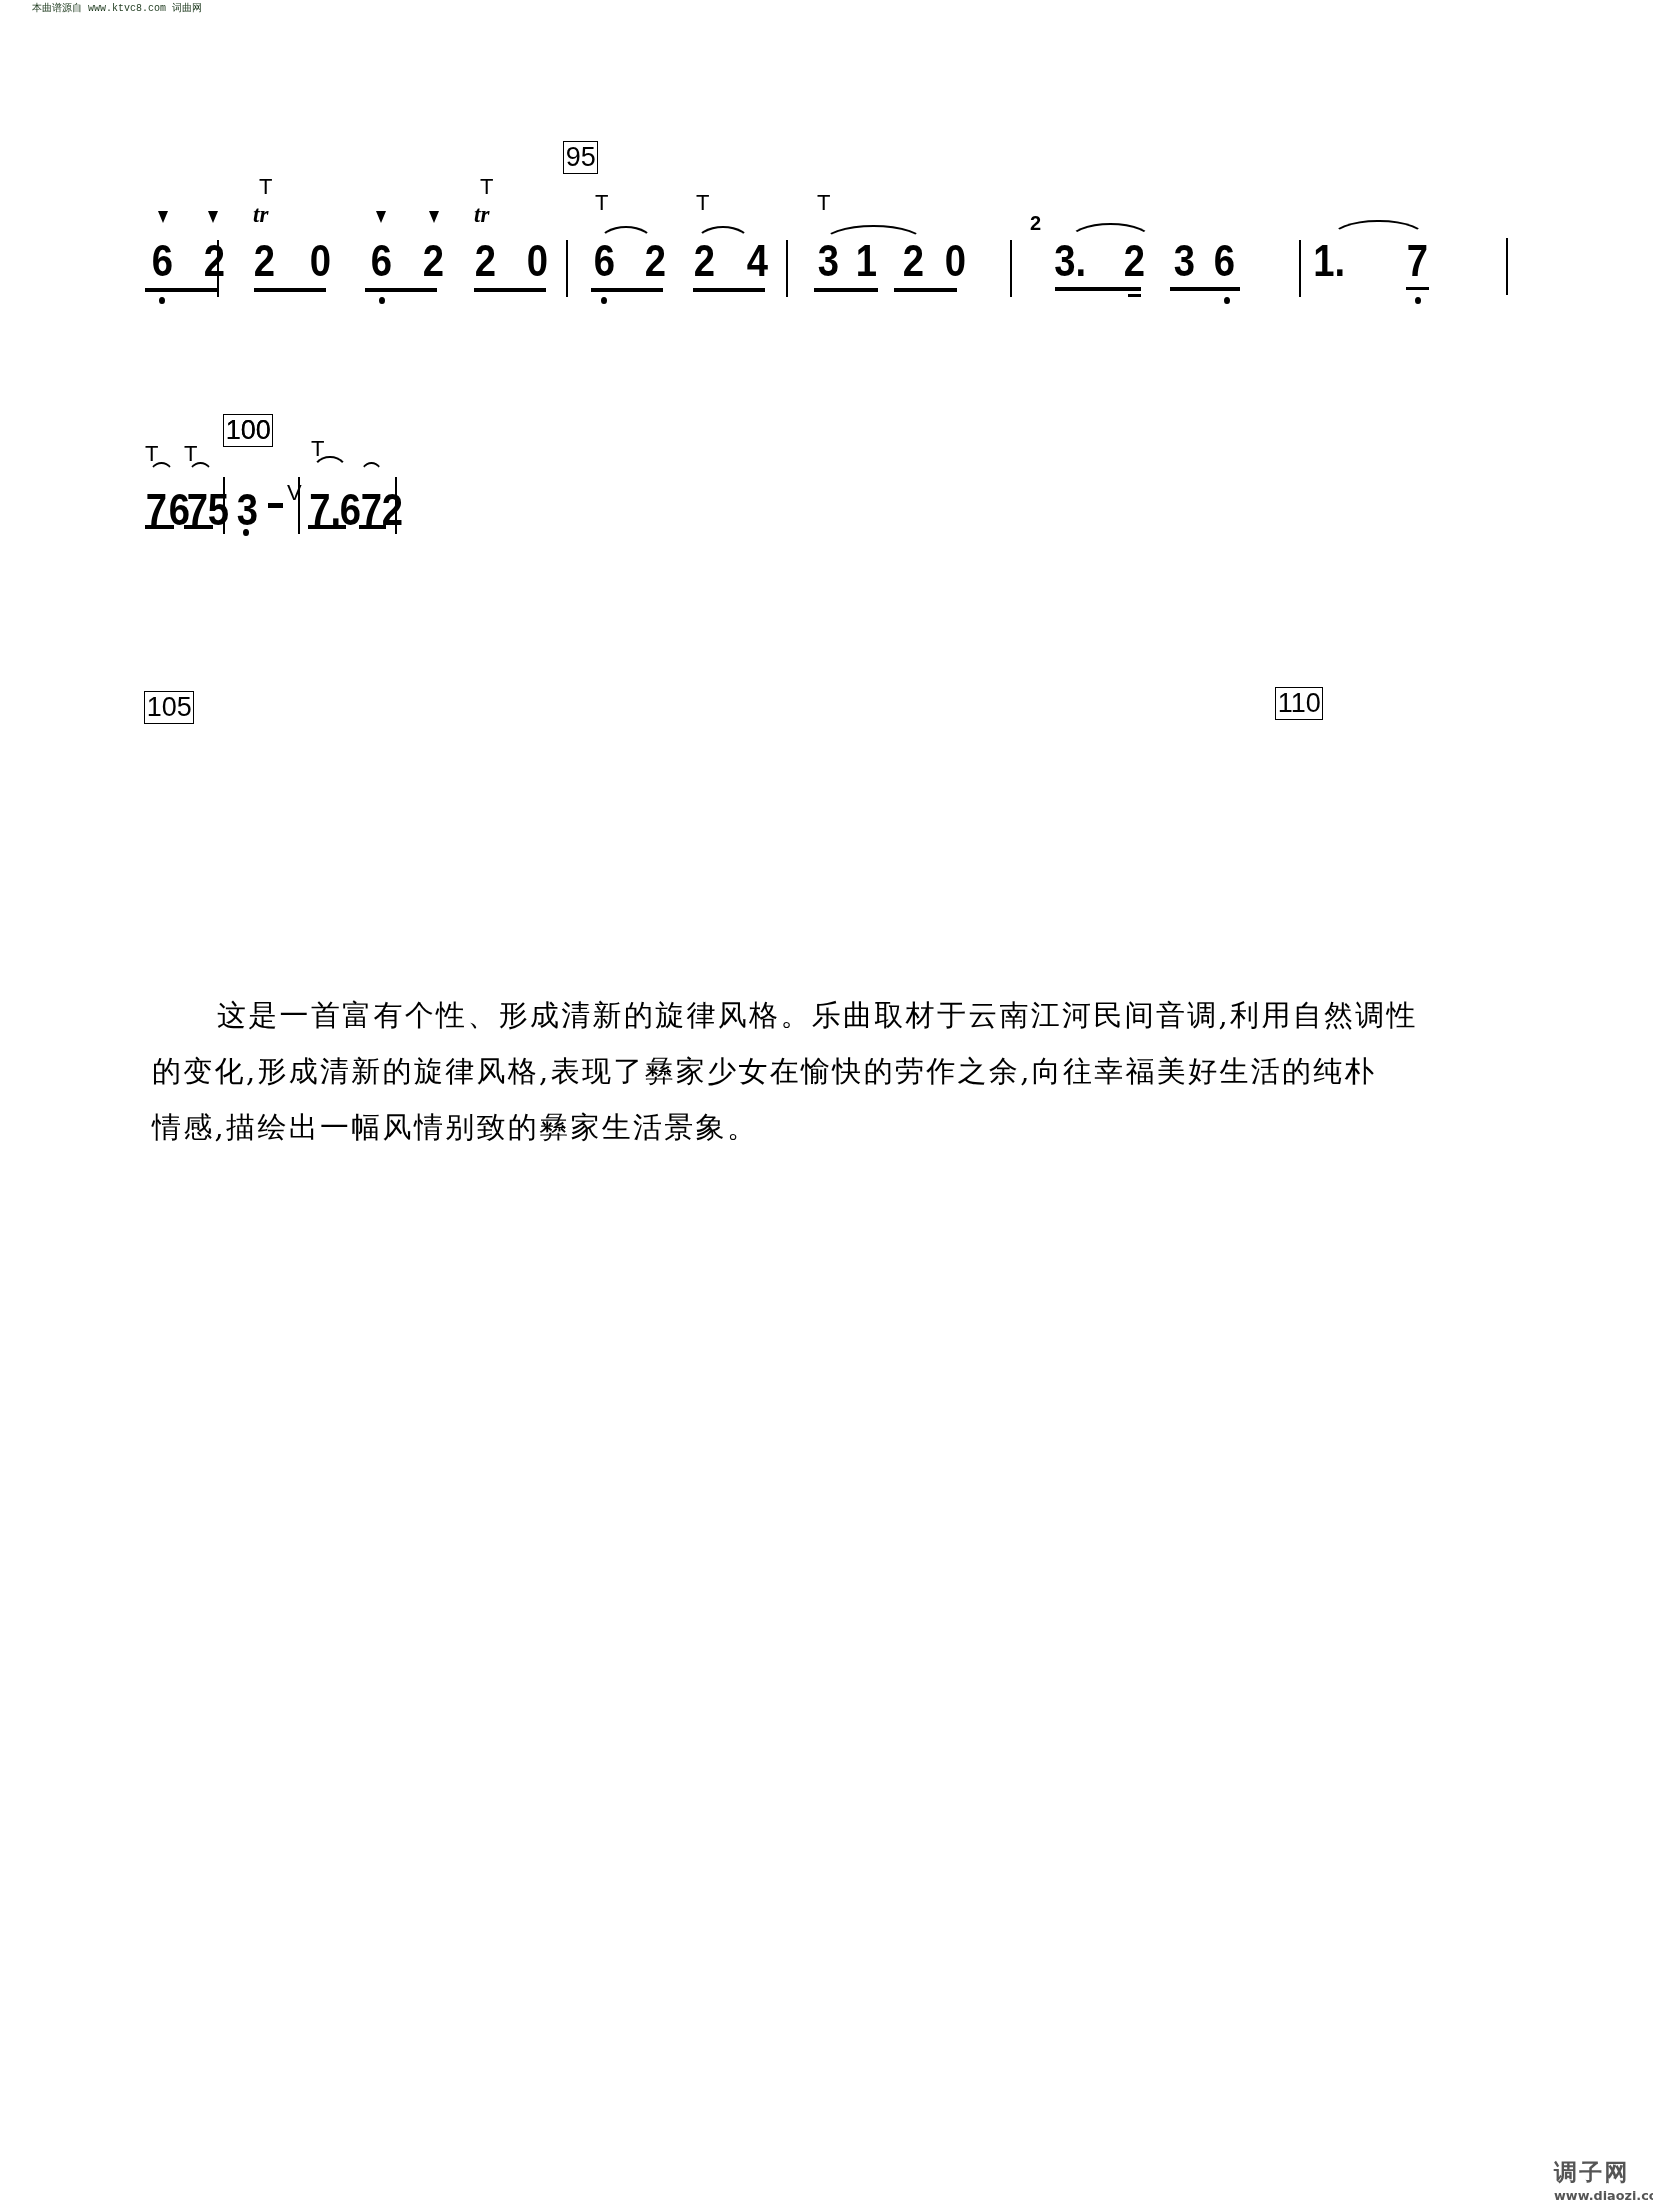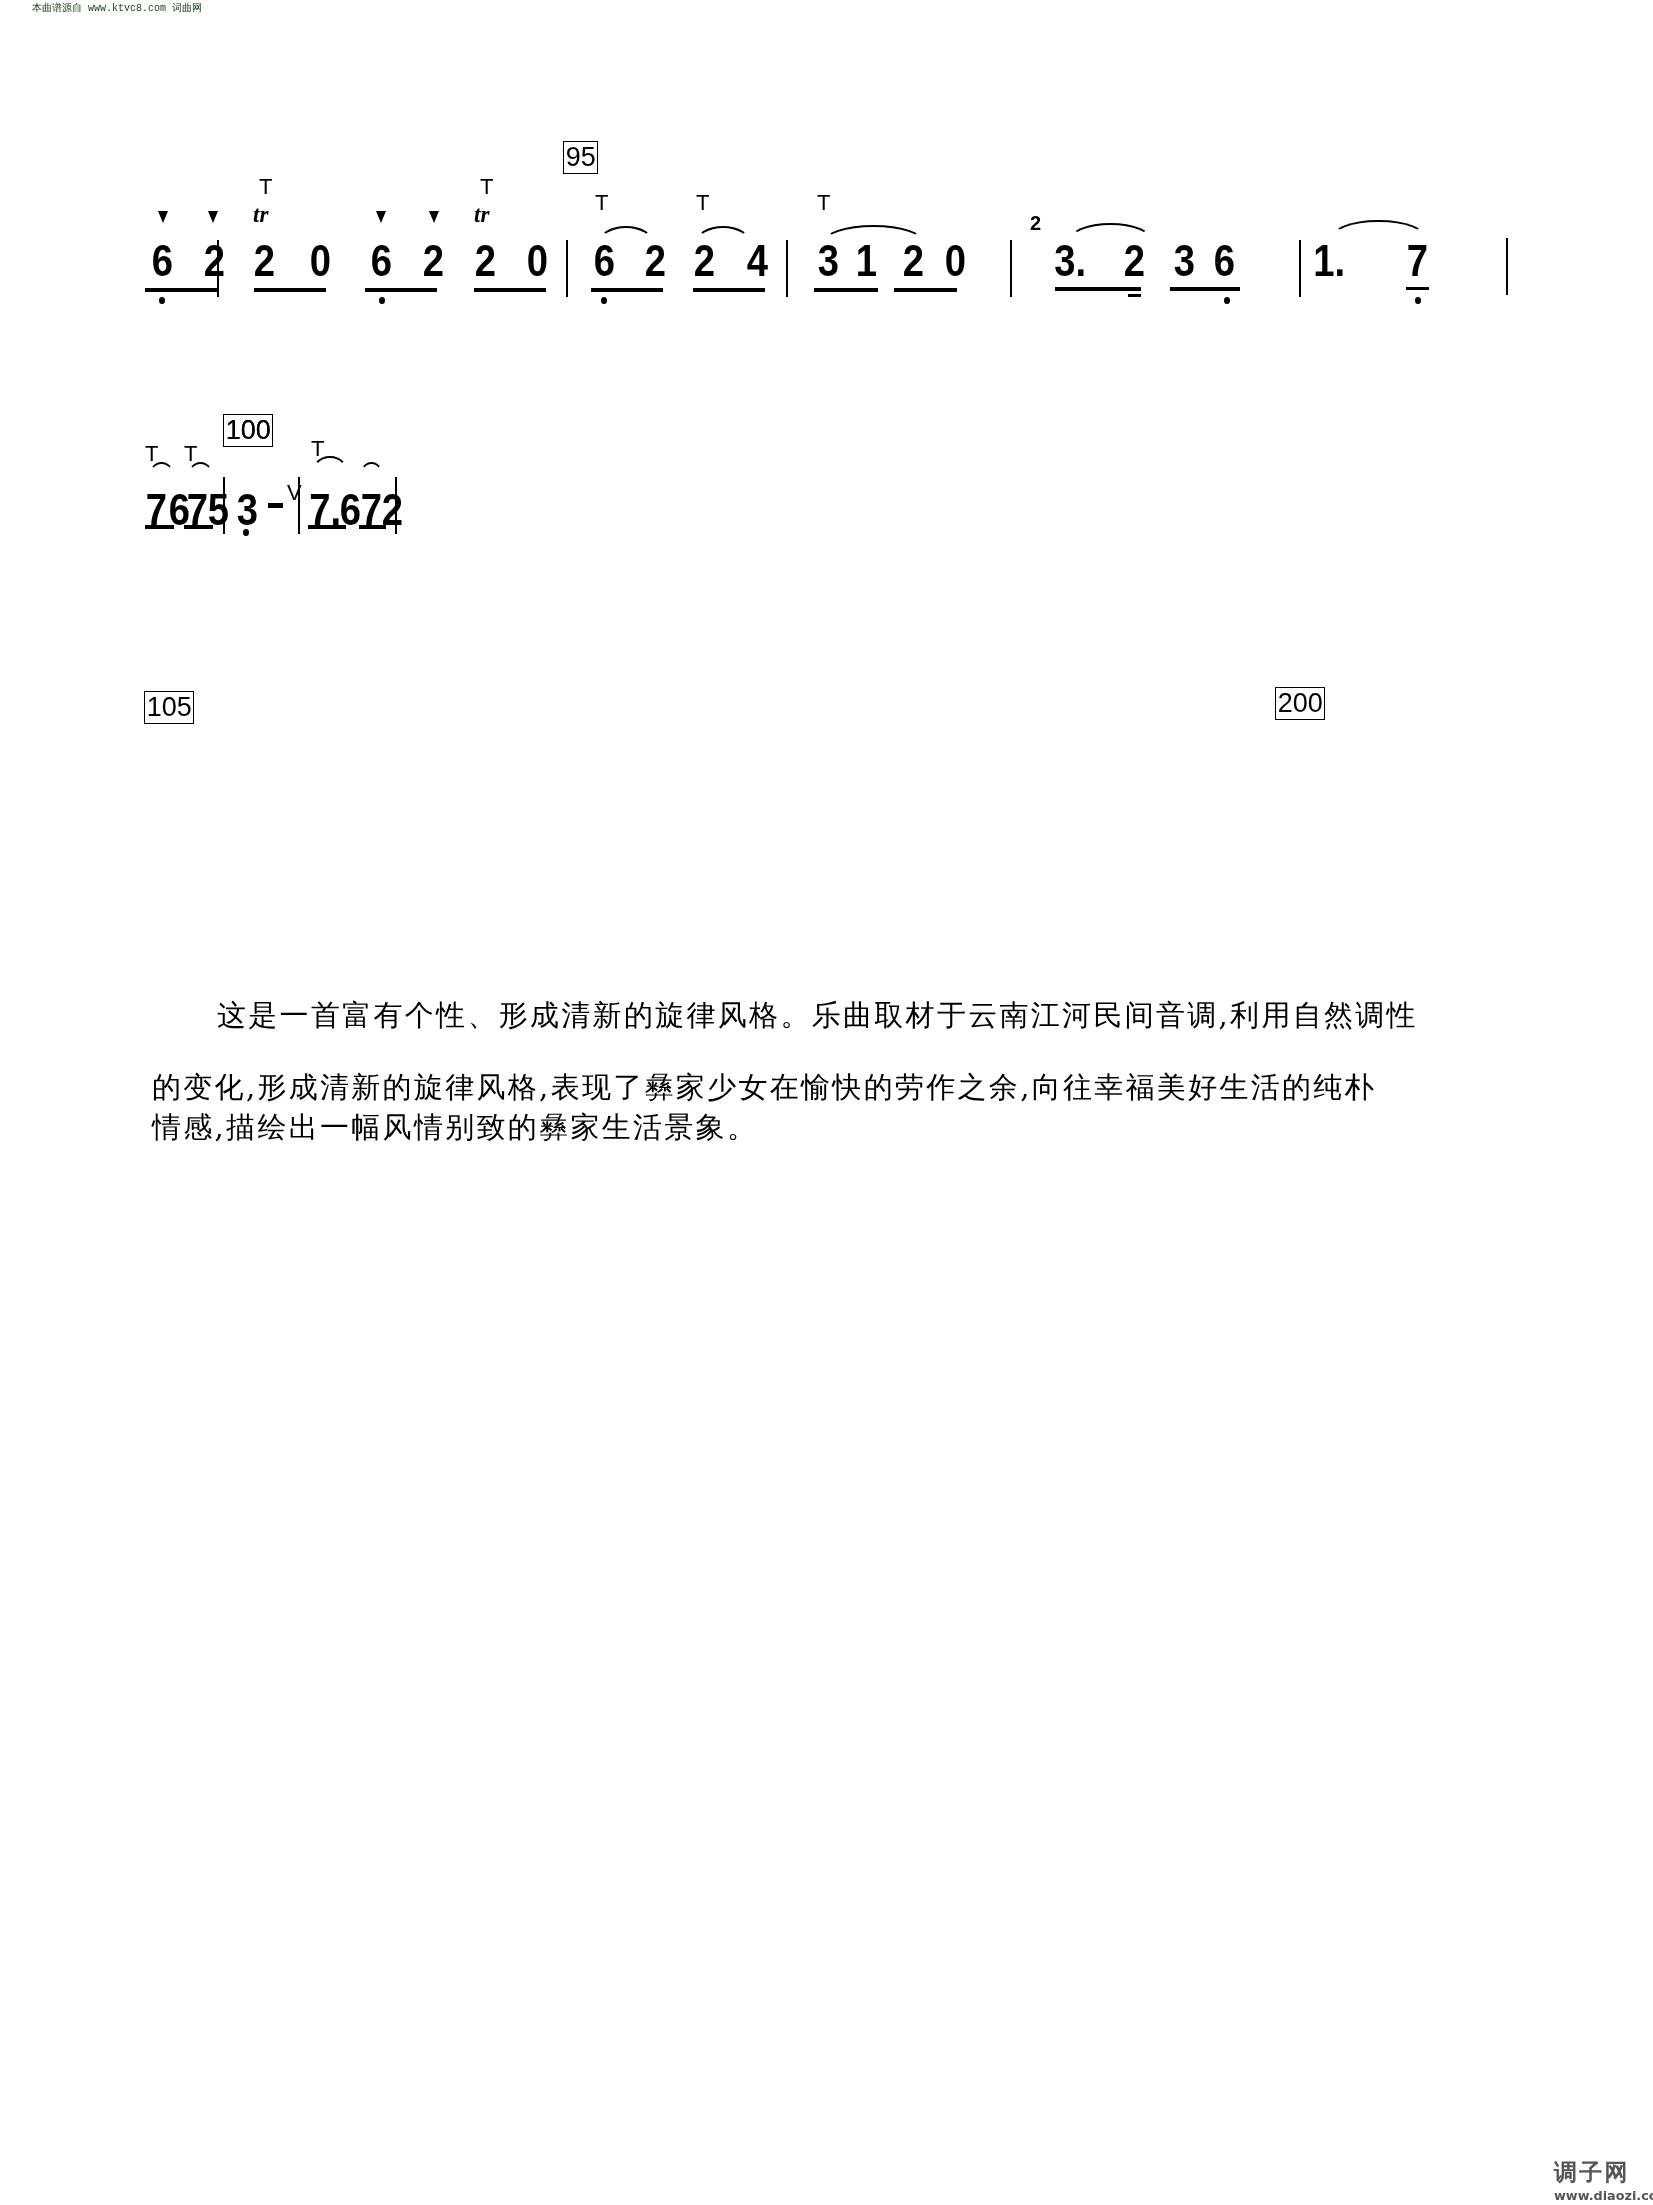--- a/index.html
+++ b/index.html
@@ -135,24 +135,24 @@
   <div class="bar" style="left:395px; top:71px; height:57px;"></div>
 
 </div>
 
 <div class="row" style="top:406px;">
   <div class="rehearsal" style="left:223px; top:8px;">100</div>
 </div>
 
 <div class="row" style="top:678px;">
   <div class="rehearsal" style="left:144px; top:12.8px;">105</div>
-  <div class="rehearsal" style="left:1275px; top:9.3px;">200</div>
+  <div class="rehearsal" style="left:1275px; top:9.3px;">110</div>
 </div>
 
 <div class="para" style="top:996px; left:217px; width:1333px;">这是一首富有个性、形成清新的旋律风格。乐曲取材于云南江河民间音调,利用自然调性</div>
-<div class="para" style="top:1052px; left:152px; width:1391px;margin-top:16px;">的变化,形成清新的旋律风格,表现了彝家少女在愉快的劳作之余,向往幸福美好生活的纯朴</div>
+<div class="para" style="top:1052px; left:152px; width:1391px;">的变化,形成清新的旋律风格,表现了彝家少女在愉快的劳作之余,向往幸福美好生活的纯朴</div>
 <div class="para" style="top:1108px; left:152px;">情感,描绘出一幅风情别致的彝家生活景象。</div>
 
 <div class="watermark">
   <div class="wm1">调子网</div>
   <div class="wm2">www.diaozi.com</div>
 </div>
 
 
 </body></html>

